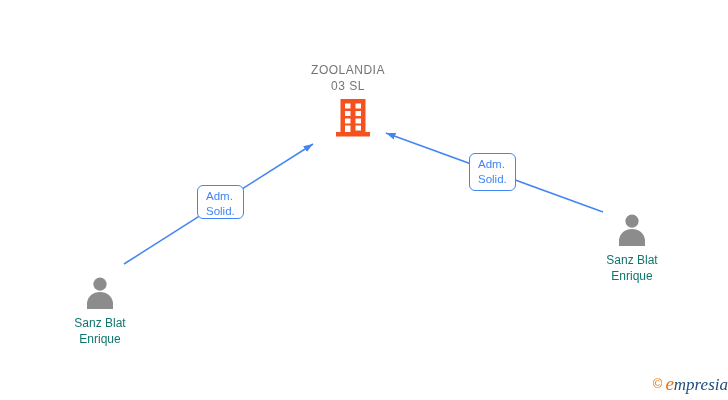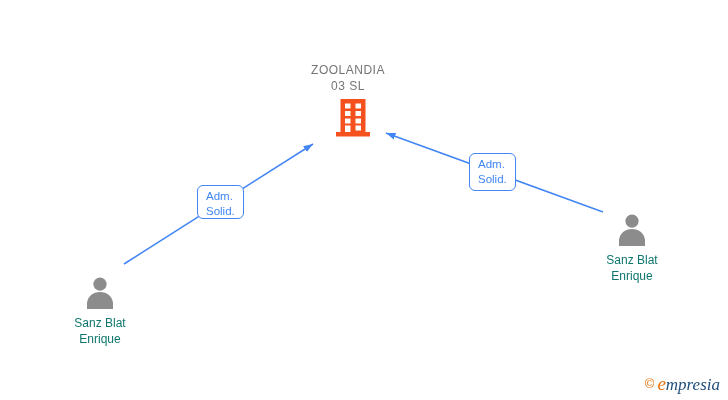--- a/index.html
+++ b/index.html
@@ -61,21 +61,21 @@
     margin-top: 2px;
     color: #0f766e;
     font-size: 12px;
     line-height: 16px;
   }
   .person.person-left  { left: 45px;  top: 277px; }
   .person.person-right { left: 577px; top: 214px; }
   .company-node { cursor: pointer; }
   .logo {
     position: absolute;
-    right: 8px; bottom: 5px;
+    right: 0; bottom: 5px;
     white-space: nowrap;
   }
   .logo .copy {
     color: #e8710a;
     font-size: 13px;
     vertical-align: 2px;
     margin-right: 3px;
   }
   .logo .brand {
     font-family: "Liberation Serif", "DejaVu Serif", serif;

